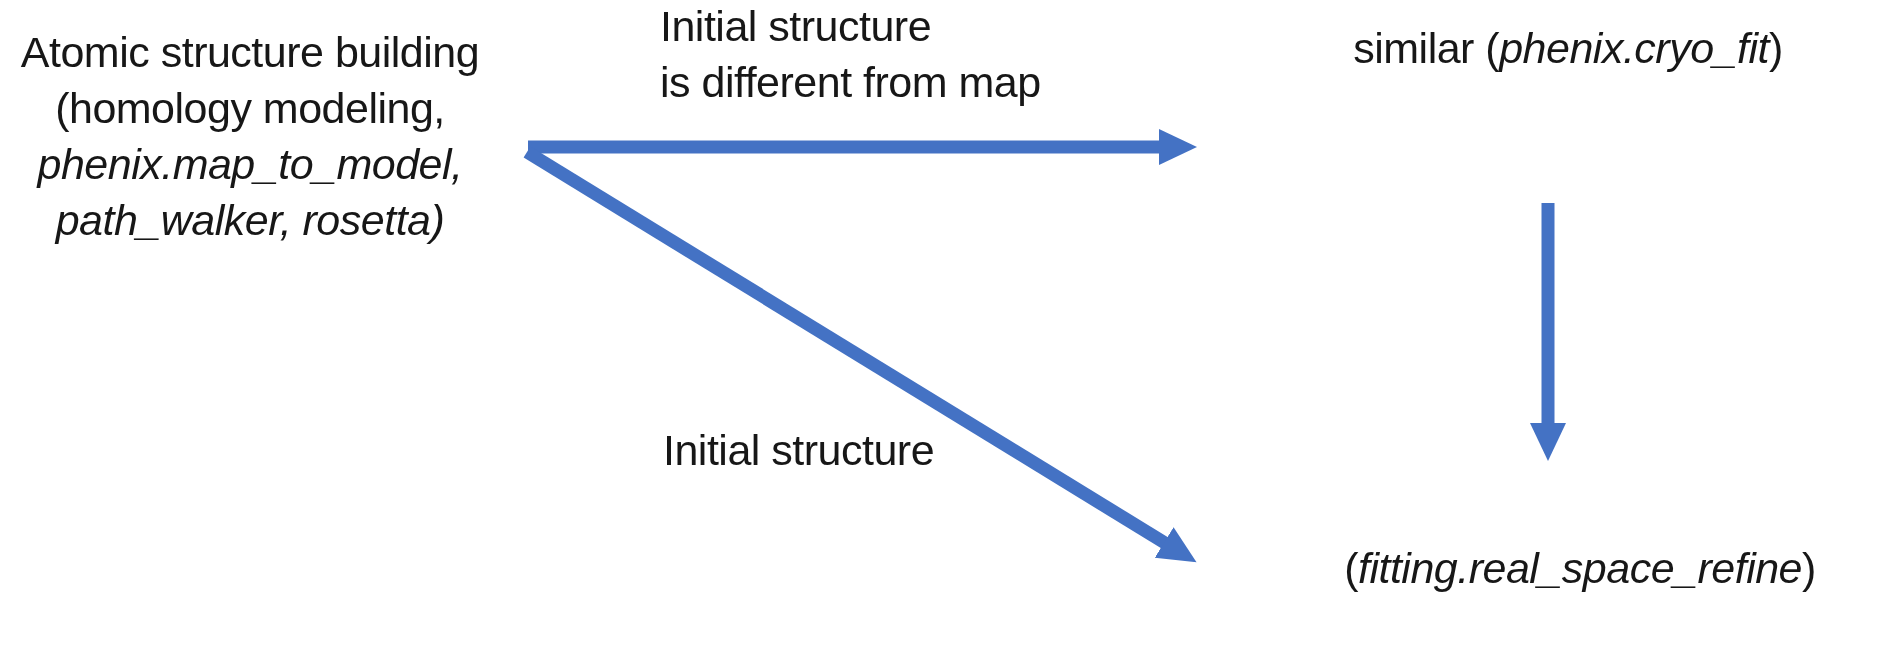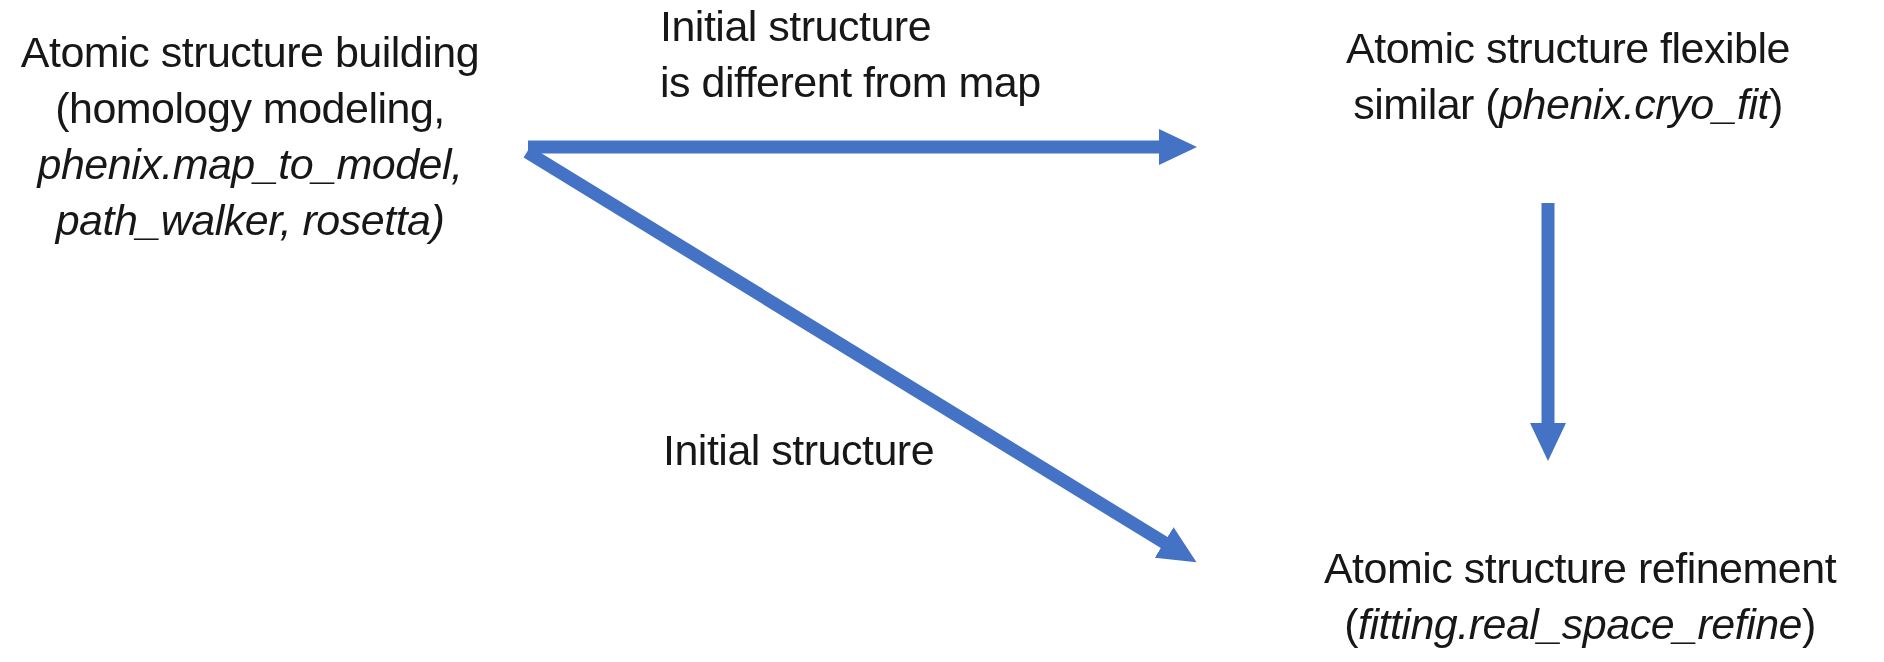--- a/index.html
+++ b/index.html
@@ -62,30 +62,28 @@
     <span class="line it">phenix.map_to_model,</span>
     <span class="line it">path_walker, rosetta)</span>
   </div>
 
   <div id="label-different" class="tblock">
     <span class="line">Initial structure</span>
     <span class="line">is different from map</span>
   </div>
 
   <div id="block-flexible" class="tblock center">
-    <span class="line">Atomic structure flexible</span>
     <span class="line">
       <span>similar (</span><span class="it">phenix.cryo_fit</span><span>)</span>
     </span>
   </div>
 
   <div id="label-similar" class="tblock">
     <span class="line">Initial structure</span>
   </div>
 
   <div id="block-refinement" class="tblock center">
-    <span class="line">Atomic structure refinement</span>
     <span class="line">
       <span>(</span><span class="it">fitting.real_space_refine</span><span>)</span>
     </span>
   </div>
 
 </div>
 
 </body></html>

